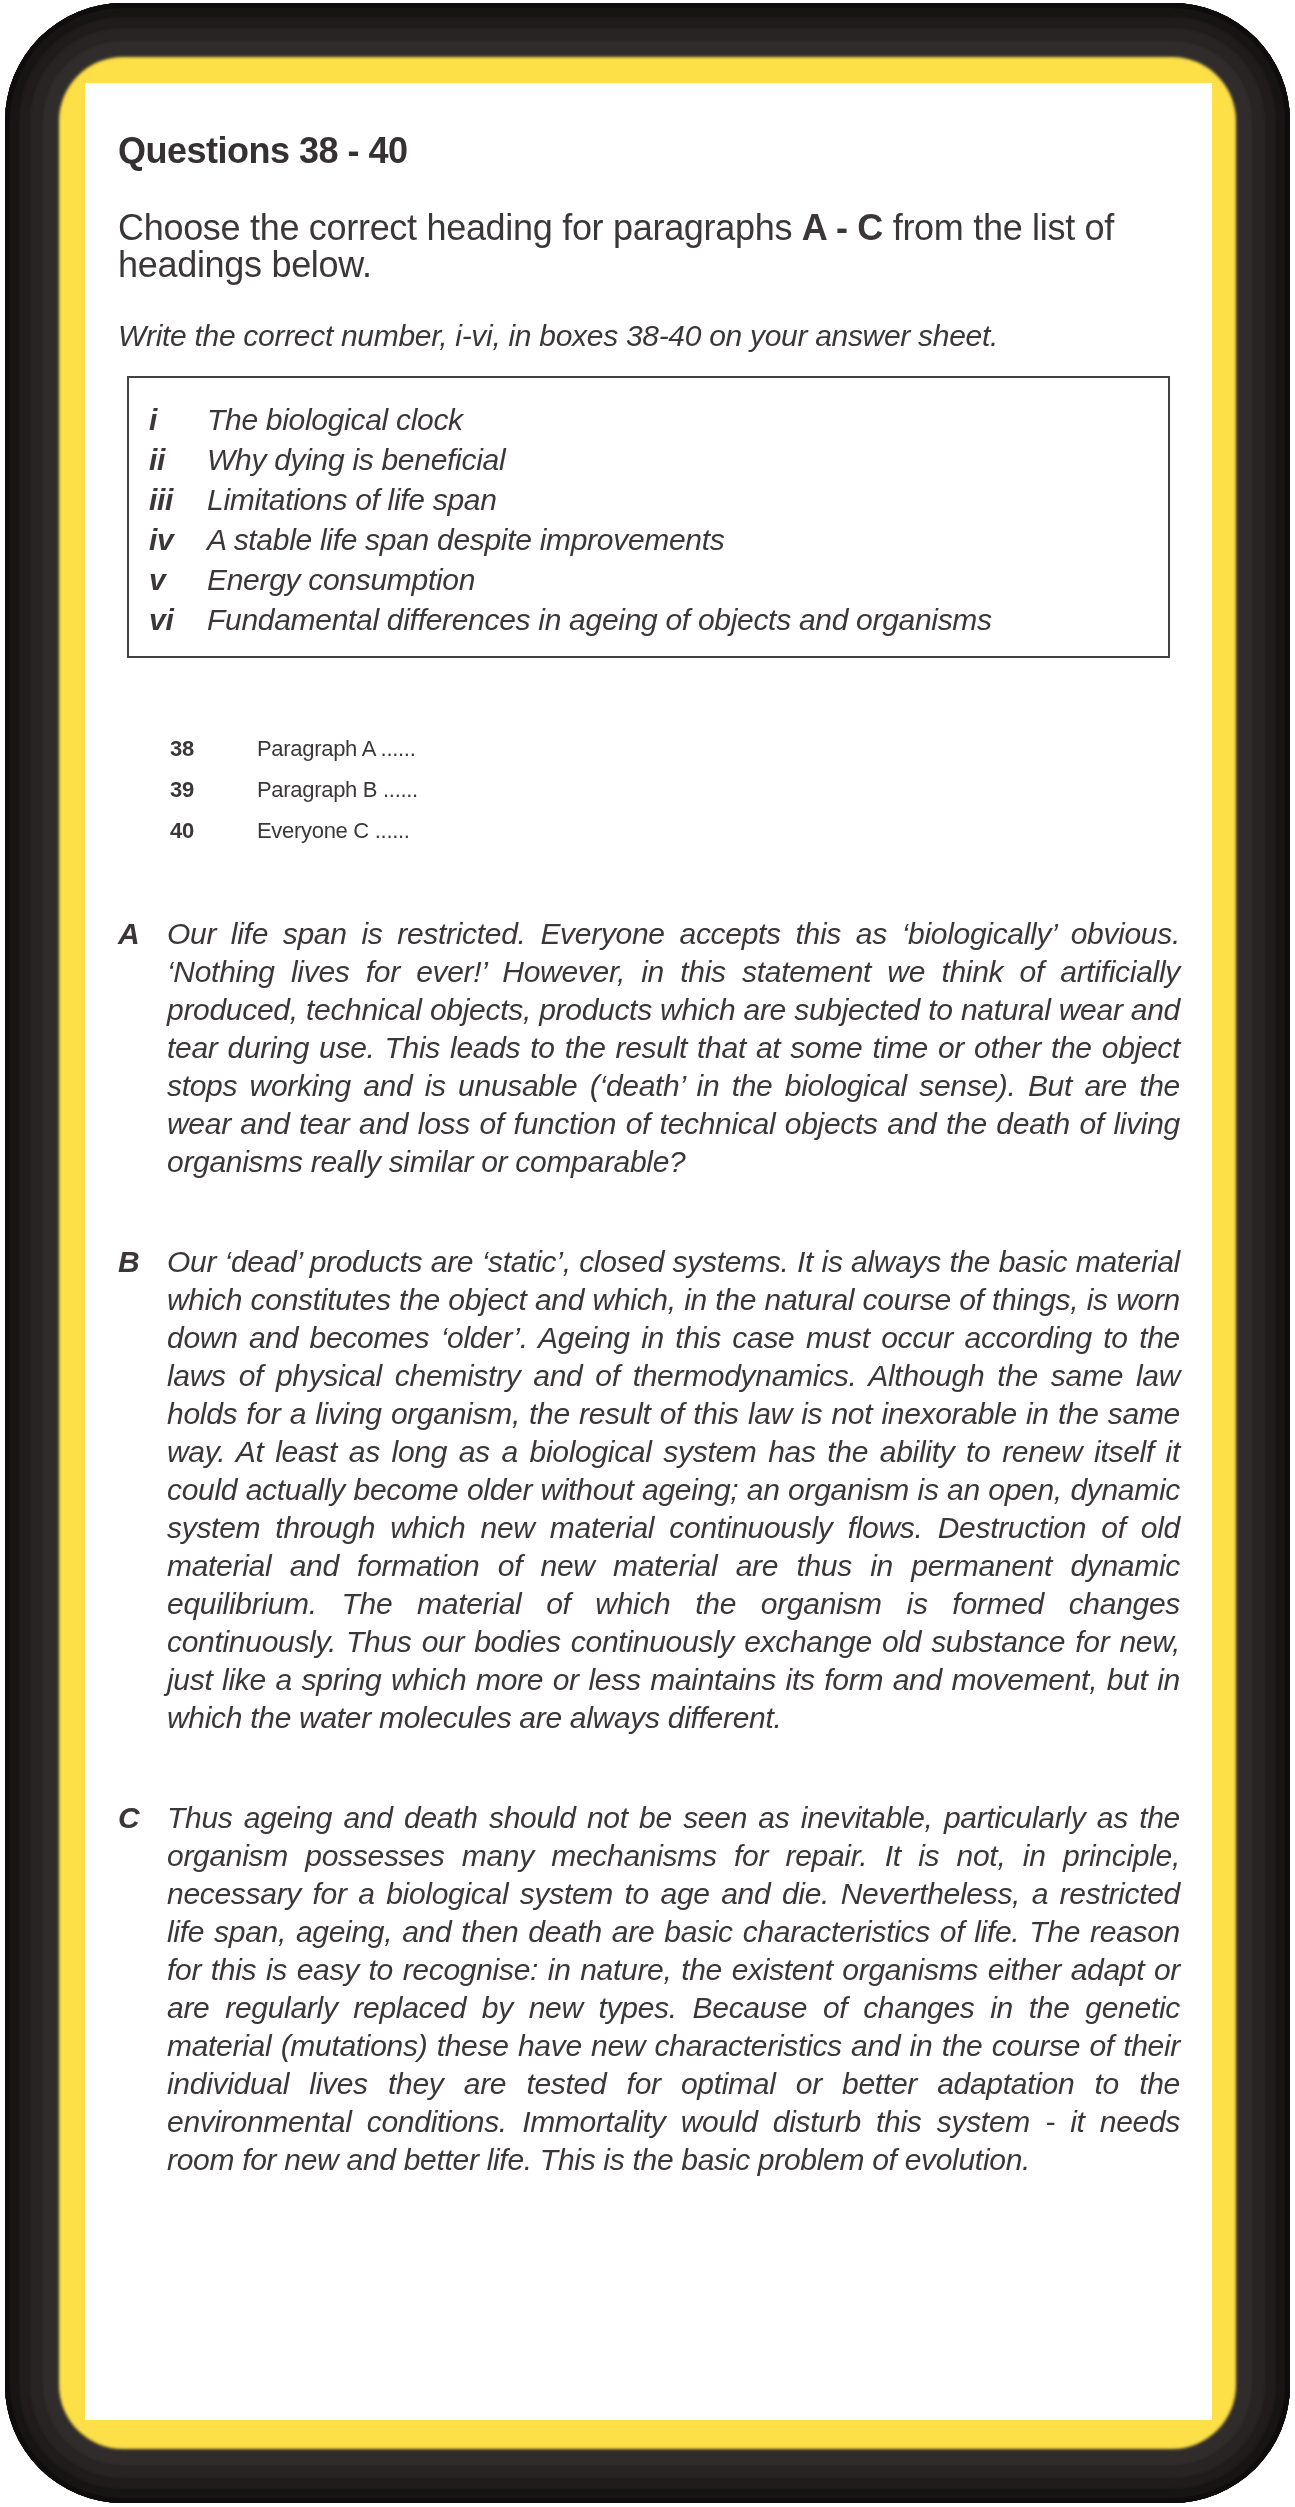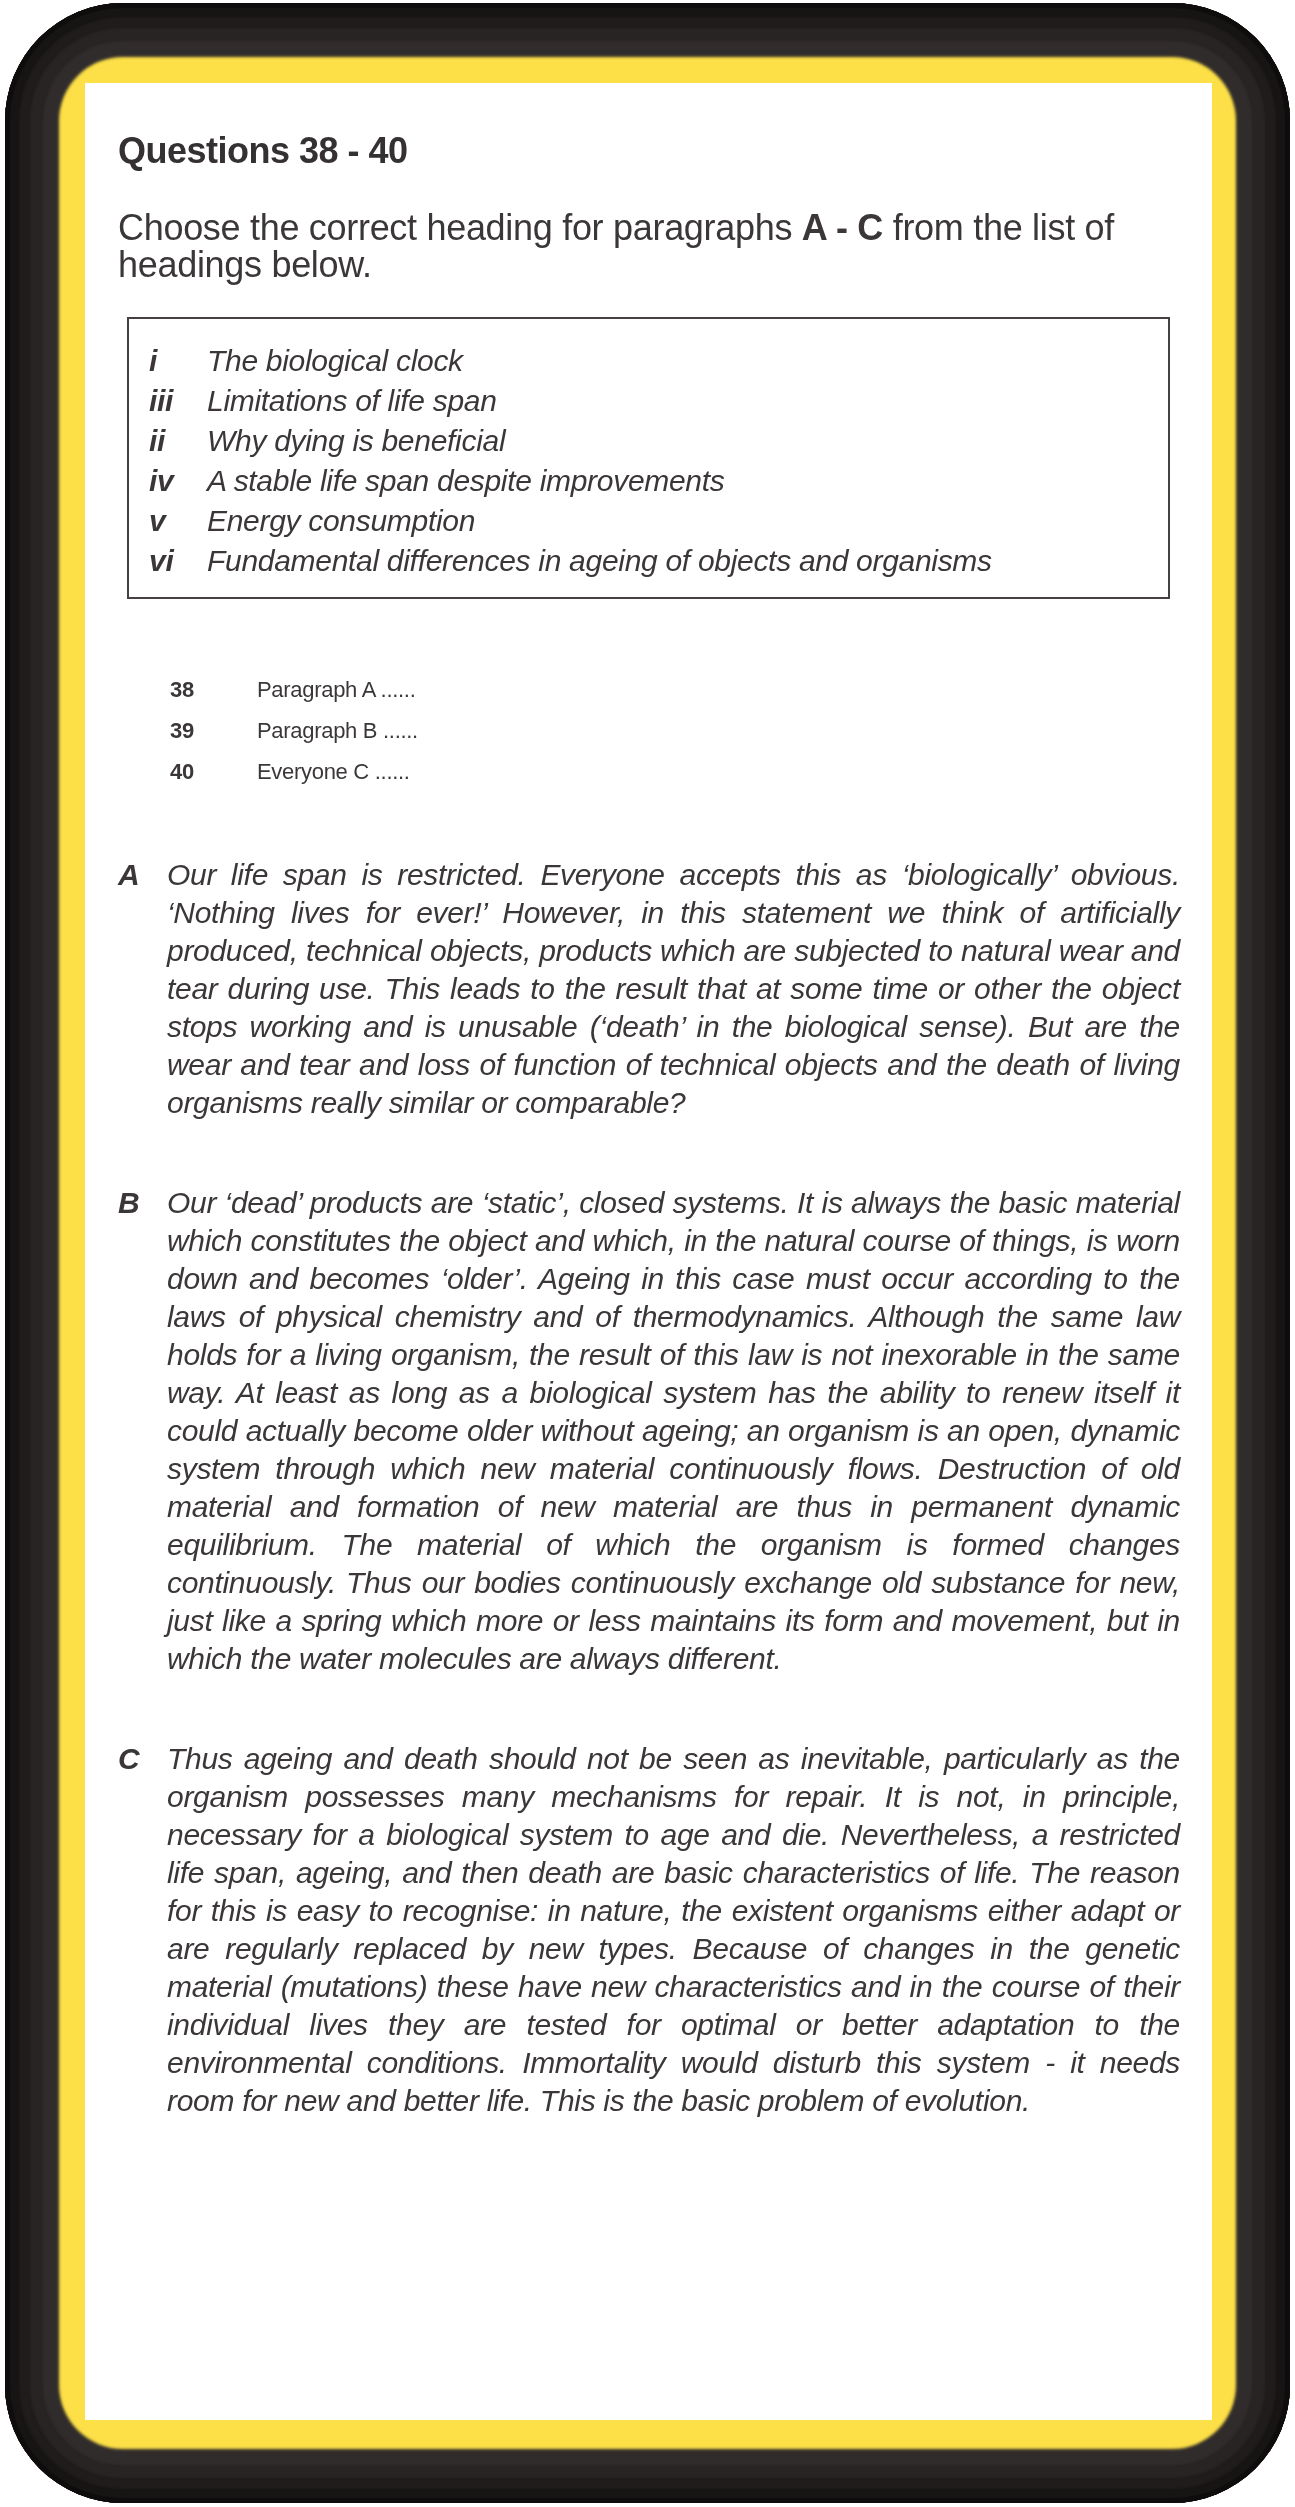--- a/index.html
+++ b/index.html
@@ -123,33 +123,34 @@
 
 <div class="canvas">
   <div class="device-frame">
     <div class="screen">
       <div class="content">
 
         <h1 class="title">Questions 38 - 40</h1>
 
         <p class="instruction"><span>Choose the correct heading for paragraphs </span><b>A - C</b><span> from the list of headings below.</span></p>
 
+        <p class="note">Write the correct number, i-vi, in boxes 38-40 on your answer sheet.</p>
 
         <div class="headings-box">
           <div class="h-row">
             <span class="h-num">i</span>
             <span class="h-text">The biological clock</span>
           </div>
           <div class="h-row">
+            <span class="h-num">ii</span>
+            <span class="h-text">Why dying is beneficial</span>
+          </div>
+          <div class="h-row">
             <span class="h-num">iii</span>
             <span class="h-text">Limitations of life span</span>
-          </div>
-          <div class="h-row">
-            <span class="h-num">ii</span>
-            <span class="h-text">Why dying is beneficial</span>
           </div>
           <div class="h-row">
             <span class="h-num">iv</span>
             <span class="h-text">A stable life span despite improvements</span>
           </div>
           <div class="h-row">
             <span class="h-num">v</span>
             <span class="h-text">Energy consumption</span>
           </div>
           <div class="h-row">

